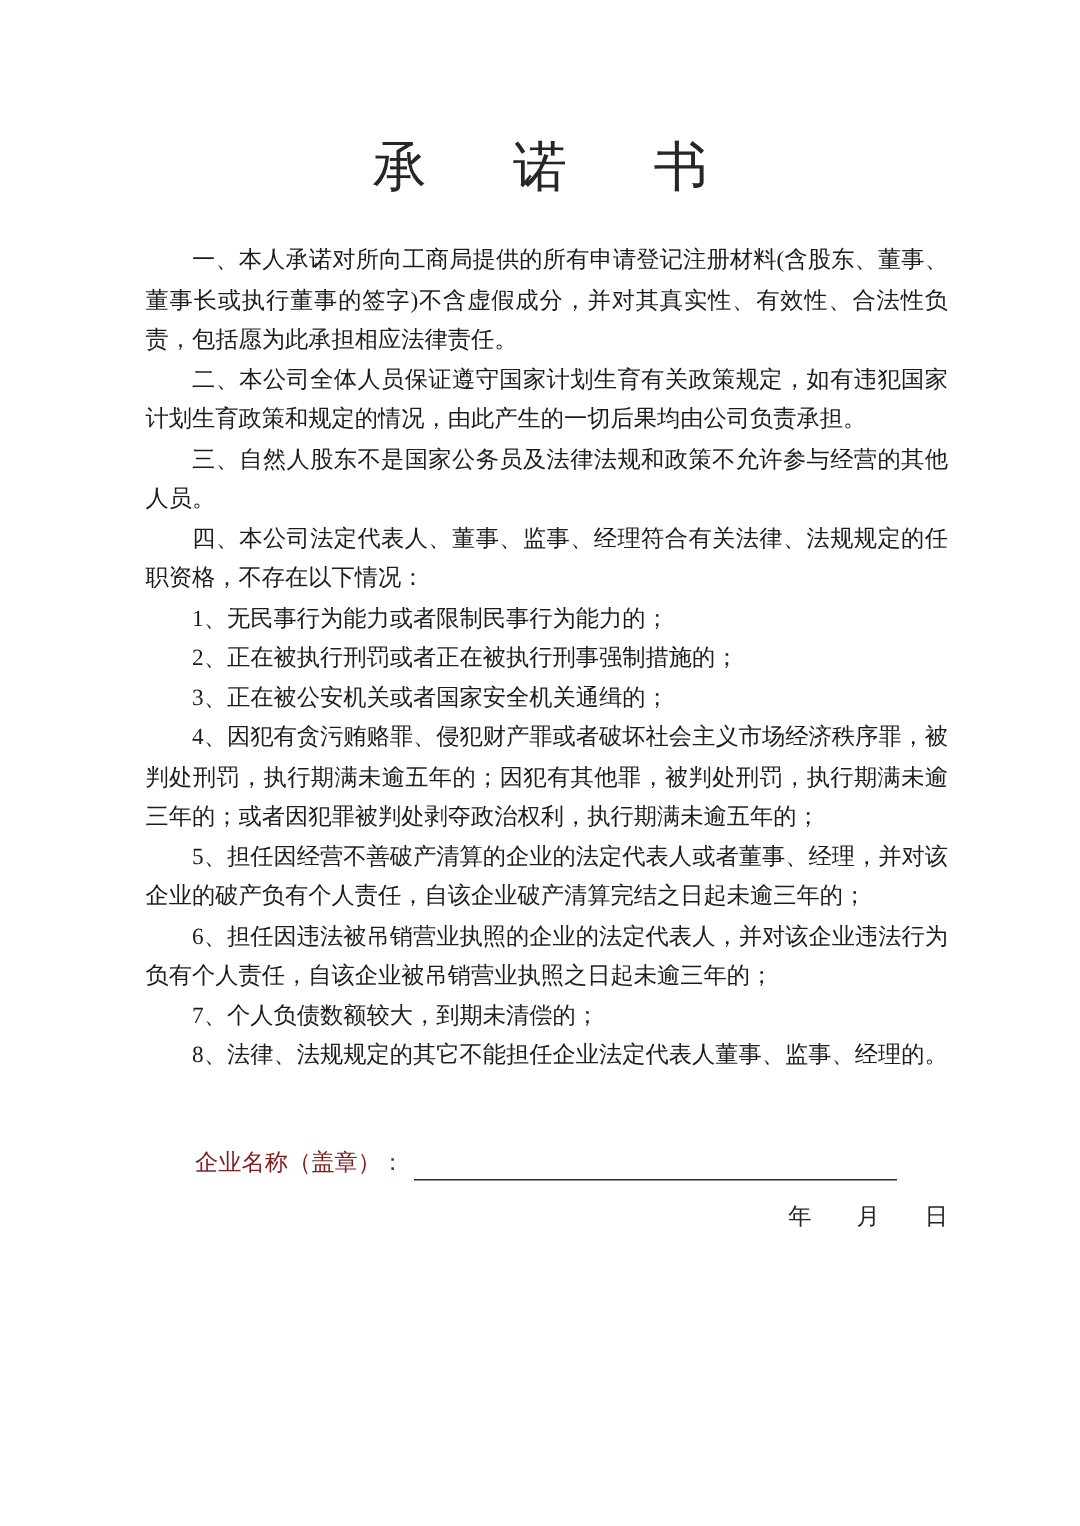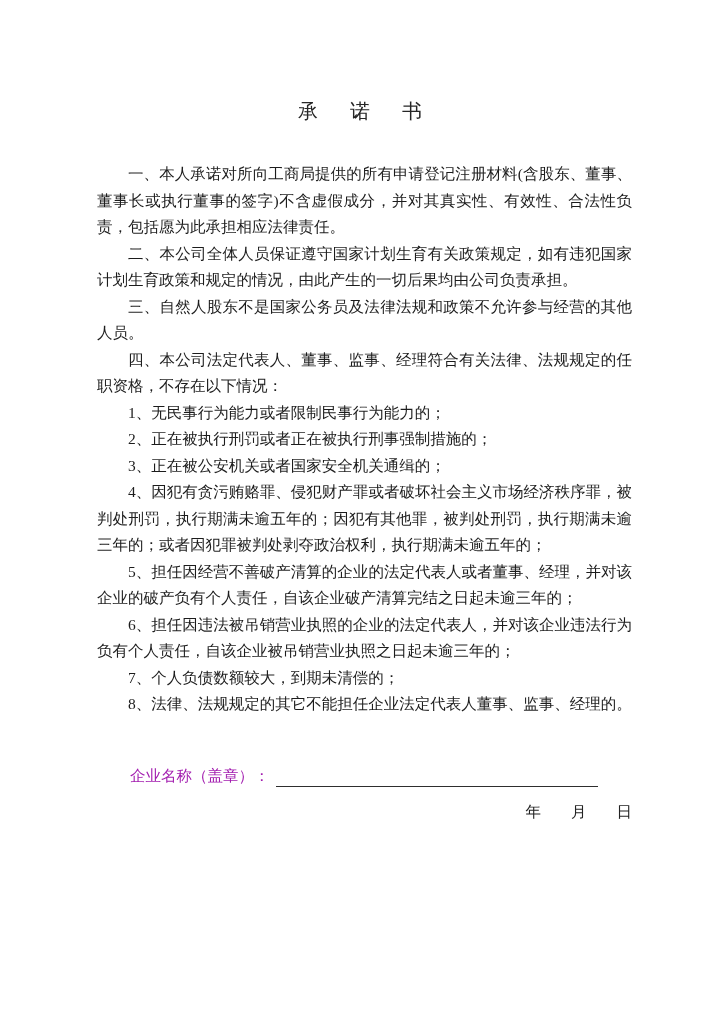--- a/index.html
+++ b/index.html
@@ -15,21 +15,21 @@
     color: #1f1f1f;
     overflow: hidden;
   }
   .doc-title {
     margin: 0;
     padding-top: 93px;
     padding-left: 1.6em;     
     text-align: center;
     font-family: "Liberation Serif", serif;
     font-weight: normal;
-    font-size: 20px;
+    font-size: 36px;
     line-height: 37px;
     letter-spacing: 1.6em;
     color: #262626;
     white-space: nowrap;
   }
   .doc-body {
     margin: 31px 0 0 97px;
     width: 535px;
     font-family: Liberation Serif, serif;
     font-size: 15.5px;
@@ -38,21 +38,21 @@
     color: #1c1c1c;
   }
   .doc-body p {
     margin: 0;
     text-indent: 2em;
   }
   .sig-section {
     margin: 42px 16px 0 130px;
     font-family: "Liberation Serif", serif;
     font-size: 15.5px;
-    color: #a21caf;
+    color: #7f1d1d;
   }
   .sig-row {
     display: flex;
     align-items: flex-end;
     height: 27px;
     margin-bottom: 14px;
   }
   .sig-label {
     white-space: nowrap;
     line-height: 22px;

